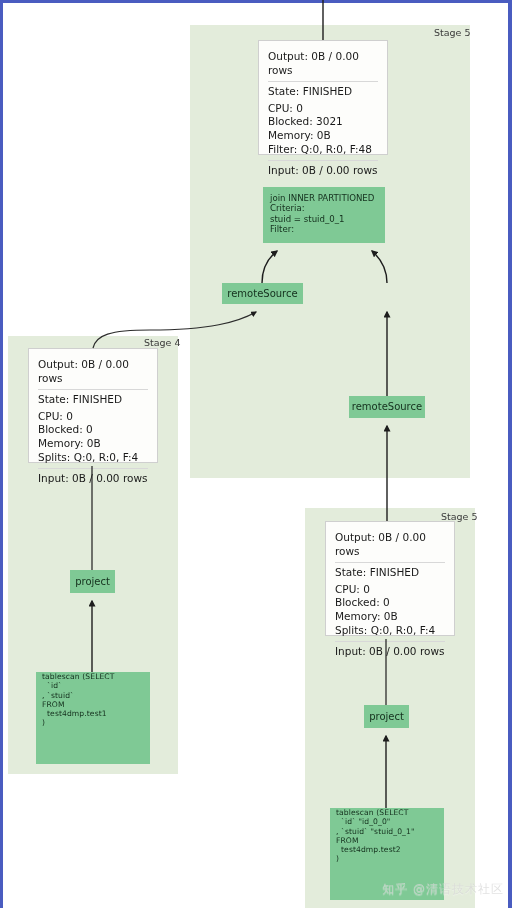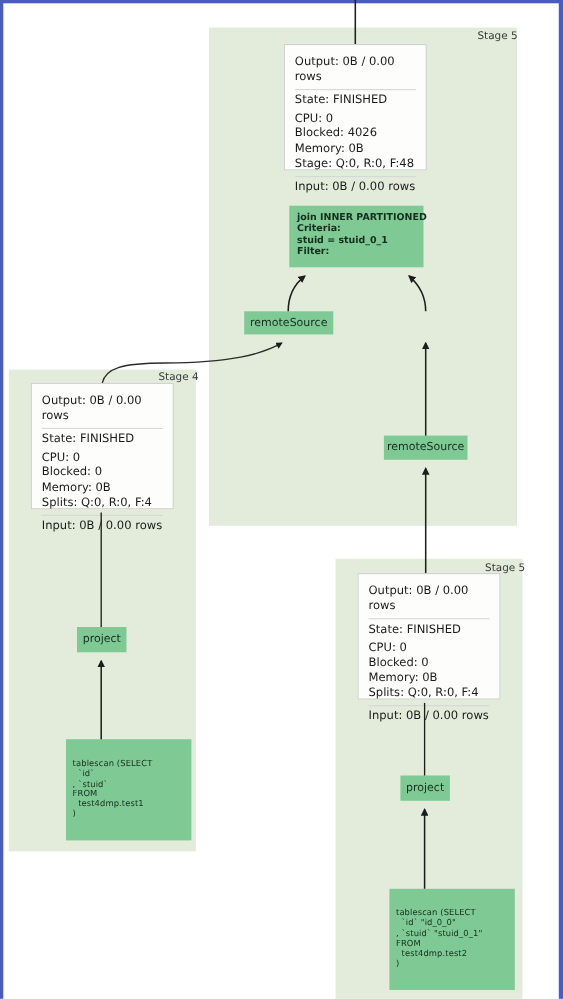--- a/index.html
+++ b/index.html
@@ -60,26 +60,25 @@
     color:#14301d;
     font-size:9.5px;
     line-height:1.12;
   }
   .node.label-center{
     display:flex;align-items:center;justify-content:center;
     text-align:center;
     font-size:10px;
   }
   .node.sqlnode{
-    padding:17px 6px;
+    padding:0 6px;
     white-space:pre;
     font-size:7.6px;
     line-height:1.22;
     letter-spacing:0.1px;
-    margin-left:24px;
   }
   .node.joinnode{
     padding:6px 7px;
     white-space:pre;
     font-size:8.6px;
     line-height:1.2;
   }
   .watermark{
     position:absolute;
     right:8px;bottom:10px;
@@ -100,28 +99,28 @@
 <div id="canvas">
 
   <div class="stage" style="left:190px;top:25px;width:280px;height:453px;"></div>
   <div class="stage-label" style="left:434px;top:27px;">Stage 5</div>
 
   <div class="statbox" style="left:258px;top:40px;width:130px;height:115px;">
     <div class="sec">Output: 0B / 0.00 rows</div>
     <div class="divider"></div>
     <div class="sec">State: FINISHED</div>
     <div>CPU: 0</div>
-    <div>Blocked: 4026</div>
+    <div>Blocked: 3021</div>
     <div>Memory: 0B</div>
-    <div style="margin-bottom:3px;">Stage: Q:0, R:0, F:48</div>
+    <div style="margin-bottom:3px;">Filter: Q:0, R:0, F:48</div>
     <div class="divider"></div>
     <div class="sec">Input: 0B / 0.00 rows</div>
   </div>
 
-  <div class="node joinnode" style="left:263px;top:187px;width:122px;height:56px;font-weight:bold;">join INNER PARTITIONED
+  <div class="node joinnode" style="left:263px;top:187px;width:122px;height:56px;">join INNER PARTITIONED
 Criteria:
 stuid = stuid_0_1
 Filter:</div>
 
   <div class="node label-center" style="left:222px;top:283px;width:81px;height:21px;">remoteSource</div>
 
 
   <div class="node label-center" style="left:349px;top:396px;width:76px;height:22px;">remoteSource</div>
 
   <div class="stage" style="left:8px;top:336px;width:170px;height:438px;"></div>
@@ -193,13 +192,14 @@
 
     <path d="M 92 672 L 92 601" stroke="#1d1d1d" stroke-width="1.4" fill="none" marker-end="url(#arrow)"></path>
 
     <path d="M 92 570 L 92 466" stroke="#1d1d1d" stroke-width="1.2" fill="none"></path>
 
     <path d="M 386 808 L 386 736" stroke="#1d1d1d" stroke-width="1.4" fill="none" marker-end="url(#arrow)"></path>
 
     <path d="M 386 705 L 386 639" stroke="#1d1d1d" stroke-width="1.2" fill="none"></path>
   </svg>
 
+  <div class="watermark">知乎 @清语技术社区</div>
 </div>
 
 </body></html>

